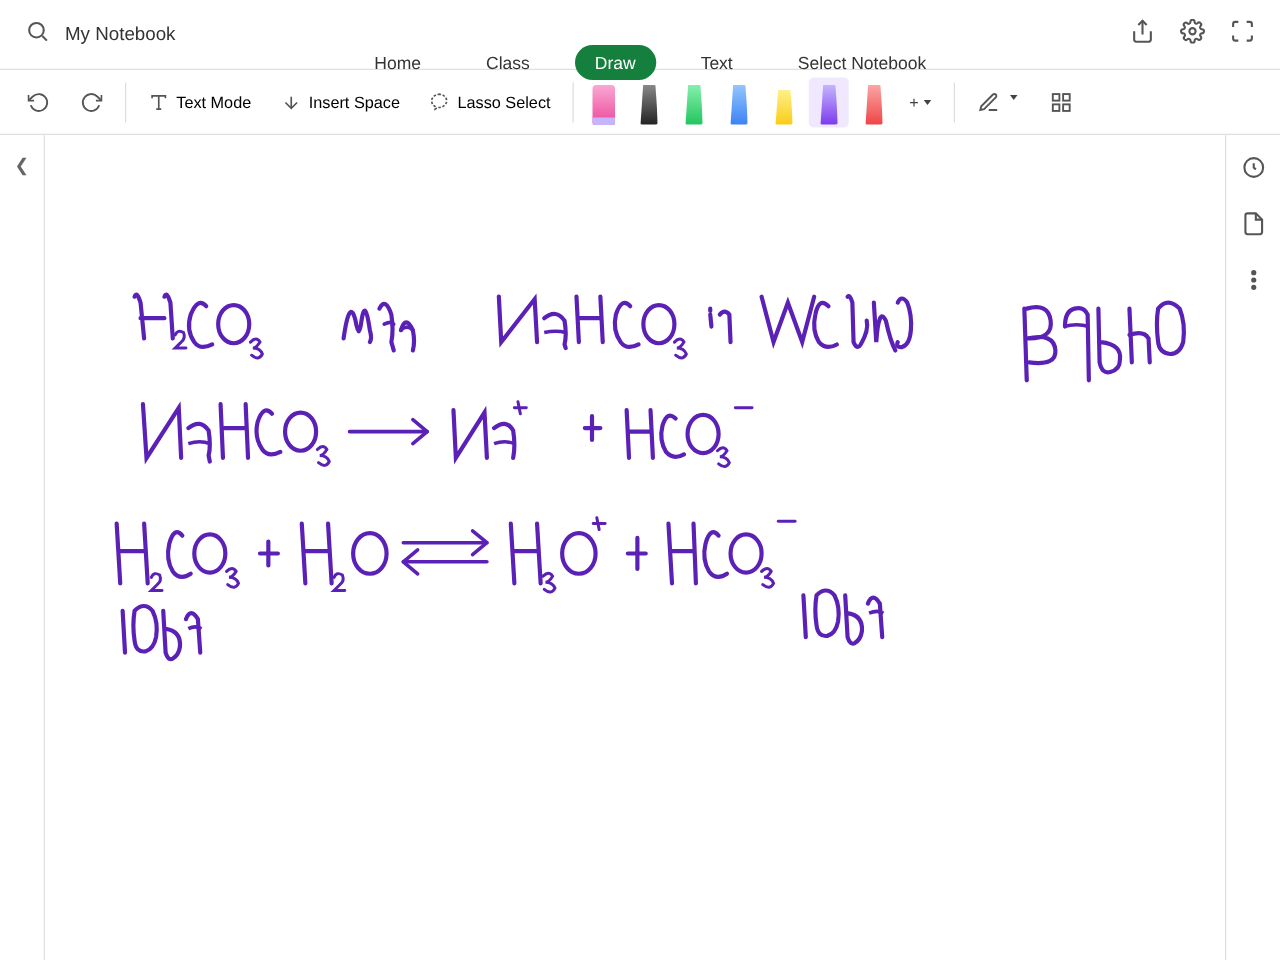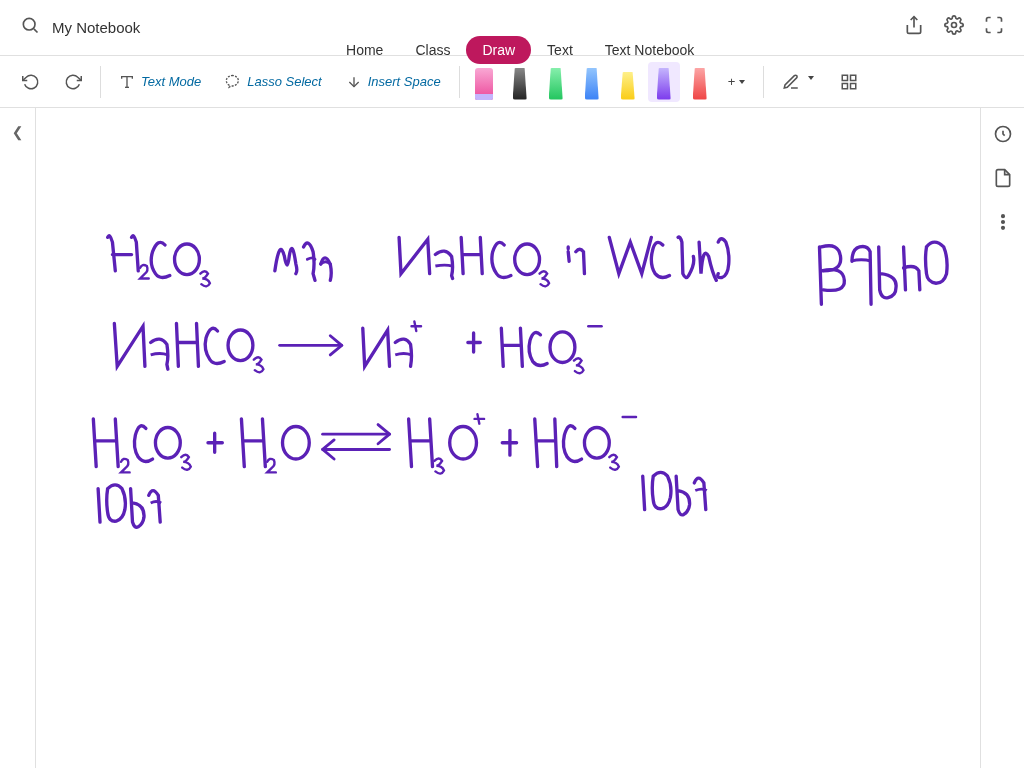--- a/index.html
+++ b/index.html
@@ -7,38 +7,38 @@
 
     
     .top-bar {
       display: flex; align-items: center; justify-content: space-between;
       background: white; height: 56px; padding: 17px 16px;
       border-bottom: 1px solid #e0e0e0;
     }
     .top-bar-left { display: flex; align-items: center; gap: 8px; }
     .search-icon-wrap { cursor: pointer; padding: 4px; }
     .notebook-title { font-size: 15px; color: #333; font-weight: 400; }
-    .top-nav { display: flex; align-items: center; gap: 0; margin-top: 44px; }
+    .top-nav { display: flex; align-items: center; gap: 20px; margin-top: 44px; }
     .nav-btn {
       padding: 6px 16px; border-radius: 4px; border: none;
       background: transparent; font-size: 14px; color: #333; cursor: pointer;
     }
-    .nav-btn.active { background: #be185d; color: white; border-radius: 20px; }
+    .nav-btn.active { background: #15803d; color: white; border-radius: 20px; }
     .top-bar-right { display: flex; align-items: center; gap: 12px; }
     .icon-btn { background: none; border: none; cursor: pointer; padding: 4px; color: #555; font-size: 18px; }
 
     
     .toolbar {
       display: flex; align-items: center; background: white; height: 52px;
       padding: 0 12px; border-bottom: 1px solid #e0e0e0; gap: 4px;
     }
     .tool-btn {
       display: flex; gap: 6px;
       padding: 6px 10px; border: none; background: none; cursor: pointer;
-      border-radius: 4px; font-size: 13px; color: #0369a1; font-style: italic;
+      border-radius: 4px; font-size: 13px; color: #000000;
     }
     .divider { width: 1px; height: 32px; background: #ddd; margin: 0 4px; }
 
     
     .pen-swatch {
       width: 32px; height: 40px; display: flex; align-items: flex-end;
       justify-content: center; cursor: pointer; padding-bottom: 2px;
     }
 
     .more-btn {
@@ -87,21 +87,21 @@
       </svg>
     </button>
     <span class="notebook-title">My Notebook</span>
   </div>
 
   <div class="top-nav">
     <button class="nav-btn">Home</button>
     <button class="nav-btn">Class</button>
     <button class="nav-btn active">Draw</button>
     <button class="nav-btn">Text</button>
-    <button class="nav-btn">Text Notebook</button>
+    <button class="nav-btn">Select Notebook</button>
   </div>
 
   <div class="top-bar-right">
     <button class="icon-btn">
       <svg width="20" height="20" viewBox="0 0 24 24" fill="none" stroke="#555" stroke-width="2">
         <path d="M4 12v8a2 2 0 002 2h12a2 2 0 002-2v-8"></path>
           <polyline points="16 6 12 2 8 6"></polyline>
           <line x1="12" y1="2" x2="12" y2="15"></line>
       </svg>
     </button>
@@ -139,31 +139,31 @@
     <svg width="16" height="16" viewBox="0 0 24 24" fill="none" stroke="#555" stroke-width="2">
       <polyline points="4 7 4 4 20 4 20 7"></polyline>
         <line x1="9" y1="20" x2="15" y2="20"></line>
         <line x1="12" y1="4" x2="12" y2="20"></line>
     </svg>
     <span>Text Mode</span>
   </button>
 
   <button class="tool-btn">
     <svg width="16" height="16" viewBox="0 0 24 24" fill="none" stroke="#555" stroke-width="2">
-      <path d="M12 2C6.48 2 2 5.58 2 10c0 2.76 1.57 5.2 4 6.73V20l3-2h1c5.52 0 10-3.58 10-8s-4.48-8-10-8z" stroke-dasharray="3 2"></path>
-    </svg>
-    <span>Lasso Select</span>
-  </button>
-
-  <button class="tool-btn">
-    <svg width="16" height="16" viewBox="0 0 24 24" fill="none" stroke="#555" stroke-width="2">
       <line x1="12" y1="5" x2="12" y2="19"></line>
         <polyline points="19 12 12 19 5 12"></polyline>
     </svg>
     <span>Insert Space</span>
+  </button>
+
+  <button class="tool-btn">
+    <svg width="16" height="16" viewBox="0 0 24 24" fill="none" stroke="#555" stroke-width="2">
+      <path d="M12 2C6.48 2 2 5.58 2 10c0 2.76 1.57 5.2 4 6.73V20l3-2h1c5.52 0 10-3.58 10-8s-4.48-8-10-8z" stroke-dasharray="3 2"></path>
+    </svg>
+    <span>Lasso Select</span>
   </button>
 
   <div class="divider"></div>
 
   <div class="pen-swatch">
     <div style="width:18px;height:32px;background:linear-gradient(to bottom, #f9a8d4, #ec4899);border-radius:3px 3px 2px 2px;position:relative;">
       <div style="width:18px;height:6px;background:#c4b5fd;position:absolute;bottom:0;border-radius:0 0 2px 2px;"></div>
     </div>
   </div>
 

